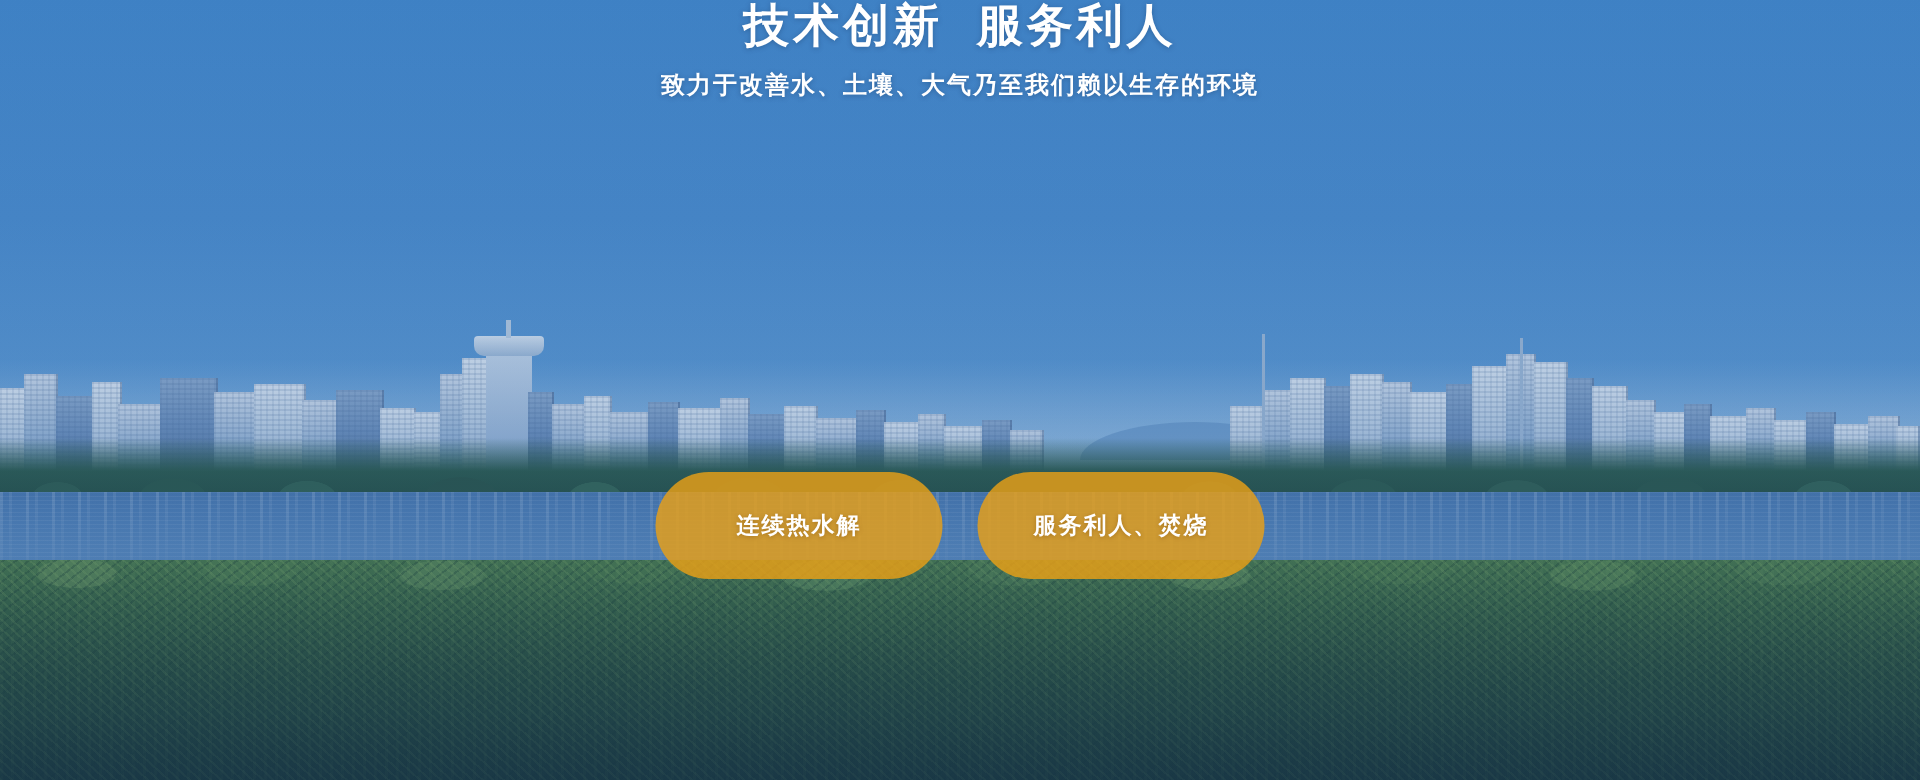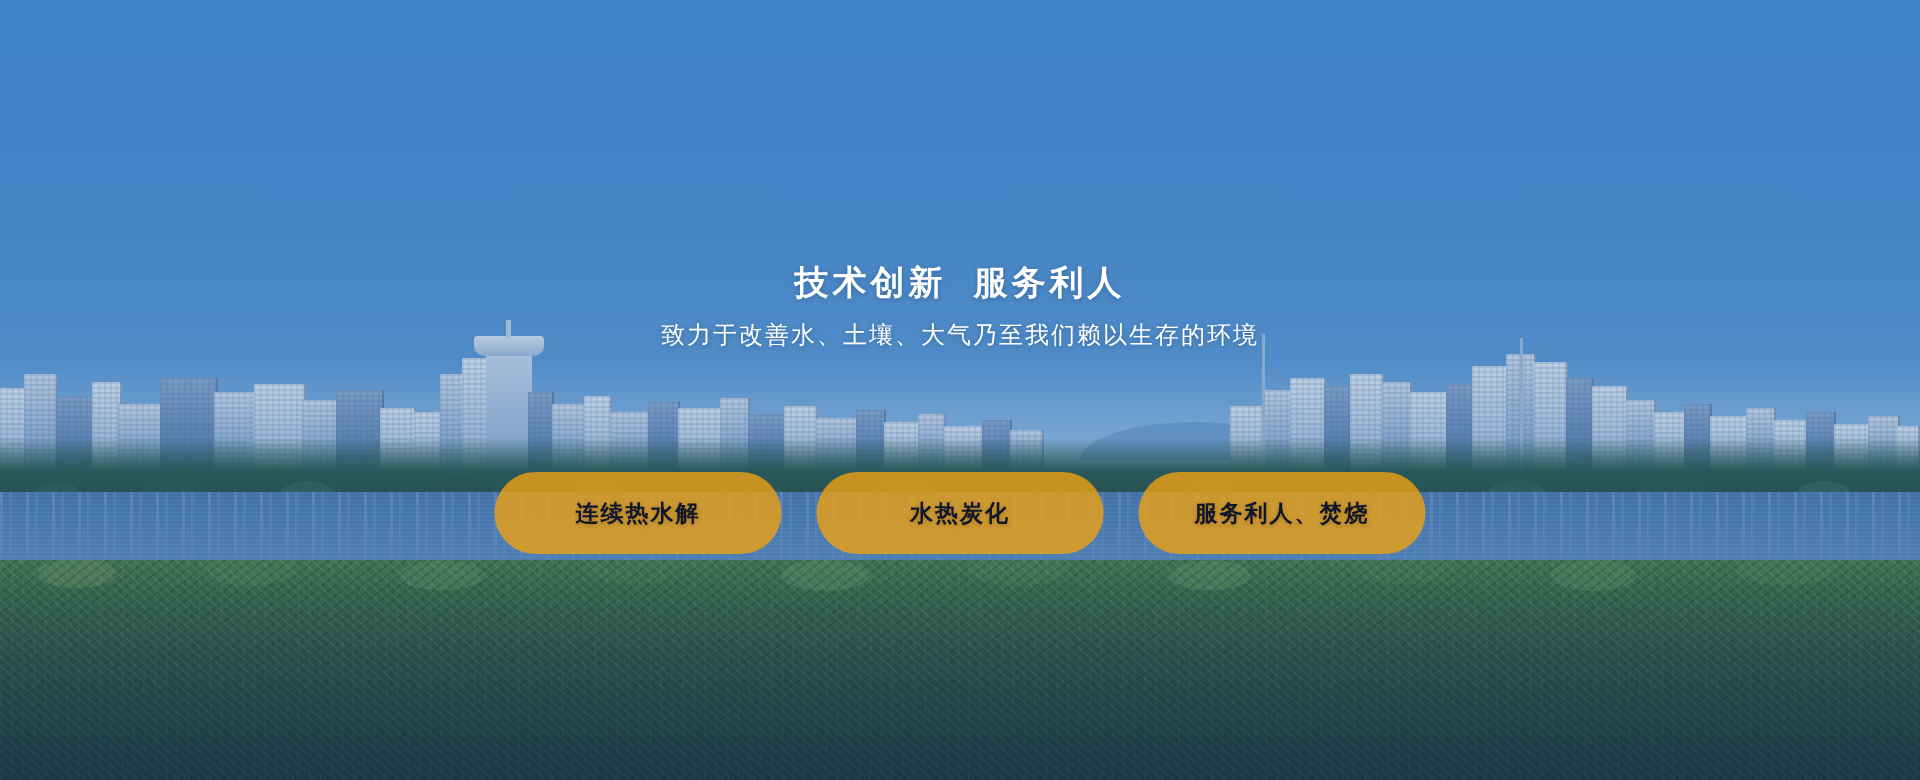--- a/index.html
+++ b/index.html
@@ -143,45 +143,44 @@
     background:linear-gradient(180deg, rgba(40,95,165,.10) 0%, rgba(36,86,158,.18) 55%, rgba(30,72,140,.34) 100%);
     pointer-events:none;
   }
 
   
   .content {
     position:absolute; left:0; right:0; top:0; bottom:0;
     display:flex; flex-direction:column; align-items:center;
   }
   .title {
-    margin-top:264px;
-    font-size:34px; font-weight:700; color:#ffffff;
+    font-size:46px; font-weight:700; color:#ffffff;
     letter-spacing:4px; line-height:1.1;
     text-shadow:0 1px 5px rgba(20,50,90,.35);
     white-space:pre;
   }
   .subtitle {
     margin-top:18px;
-    font-size:24px; font-weight:400; color:#ffffff;
+    font-size:24px; font-weight:700; color:#ffffff;
     letter-spacing:2px; line-height:1.3;
     text-shadow:0 1px 5px rgba(20,50,90,.40);
     white-space:pre;
   }
 
   
   .pills {
     position:absolute; top:472px; left:50%; transform:translateX(-50%);
     display:flex; gap:35px;
   }
   .pill {
-    width:287px; height:82px;
+    width:287px; height:107px;
     border-radius:54px;
     background:rgba(233,160,22,0.82);
     display:flex; align-items:center; justify-content:center;
-    color:#0f172a; font-size:23px; font-weight:700; letter-spacing:2px;
+    color:#ffffff; font-size:23px; font-weight:700; letter-spacing:2px;
     text-shadow:0 1px 4px rgba(120,70,10,.45);
     cursor:pointer;
     user-select:none;
     white-space:nowrap;
     font-family:Liberation Mono, monospace;
   }
 </style>
 </head>
 <body>
 
@@ -276,17 +275,16 @@
 
   <div class="photo-cast"></div>
 
   <div class="content">
     <h1 class="title">技术创新  服务利人</h1>
     <p class="subtitle">致力于改善水、土壤、大气乃至我们赖以生存的环境</p>
   </div>
 
   <div class="pills">
     <div class="pill">连续热水解</div>
-    <div class="pill">水热炭化</div>
     <div class="pill">服务利人、焚烧</div>
   </div>
 
 </div>
 
 </body></html>

